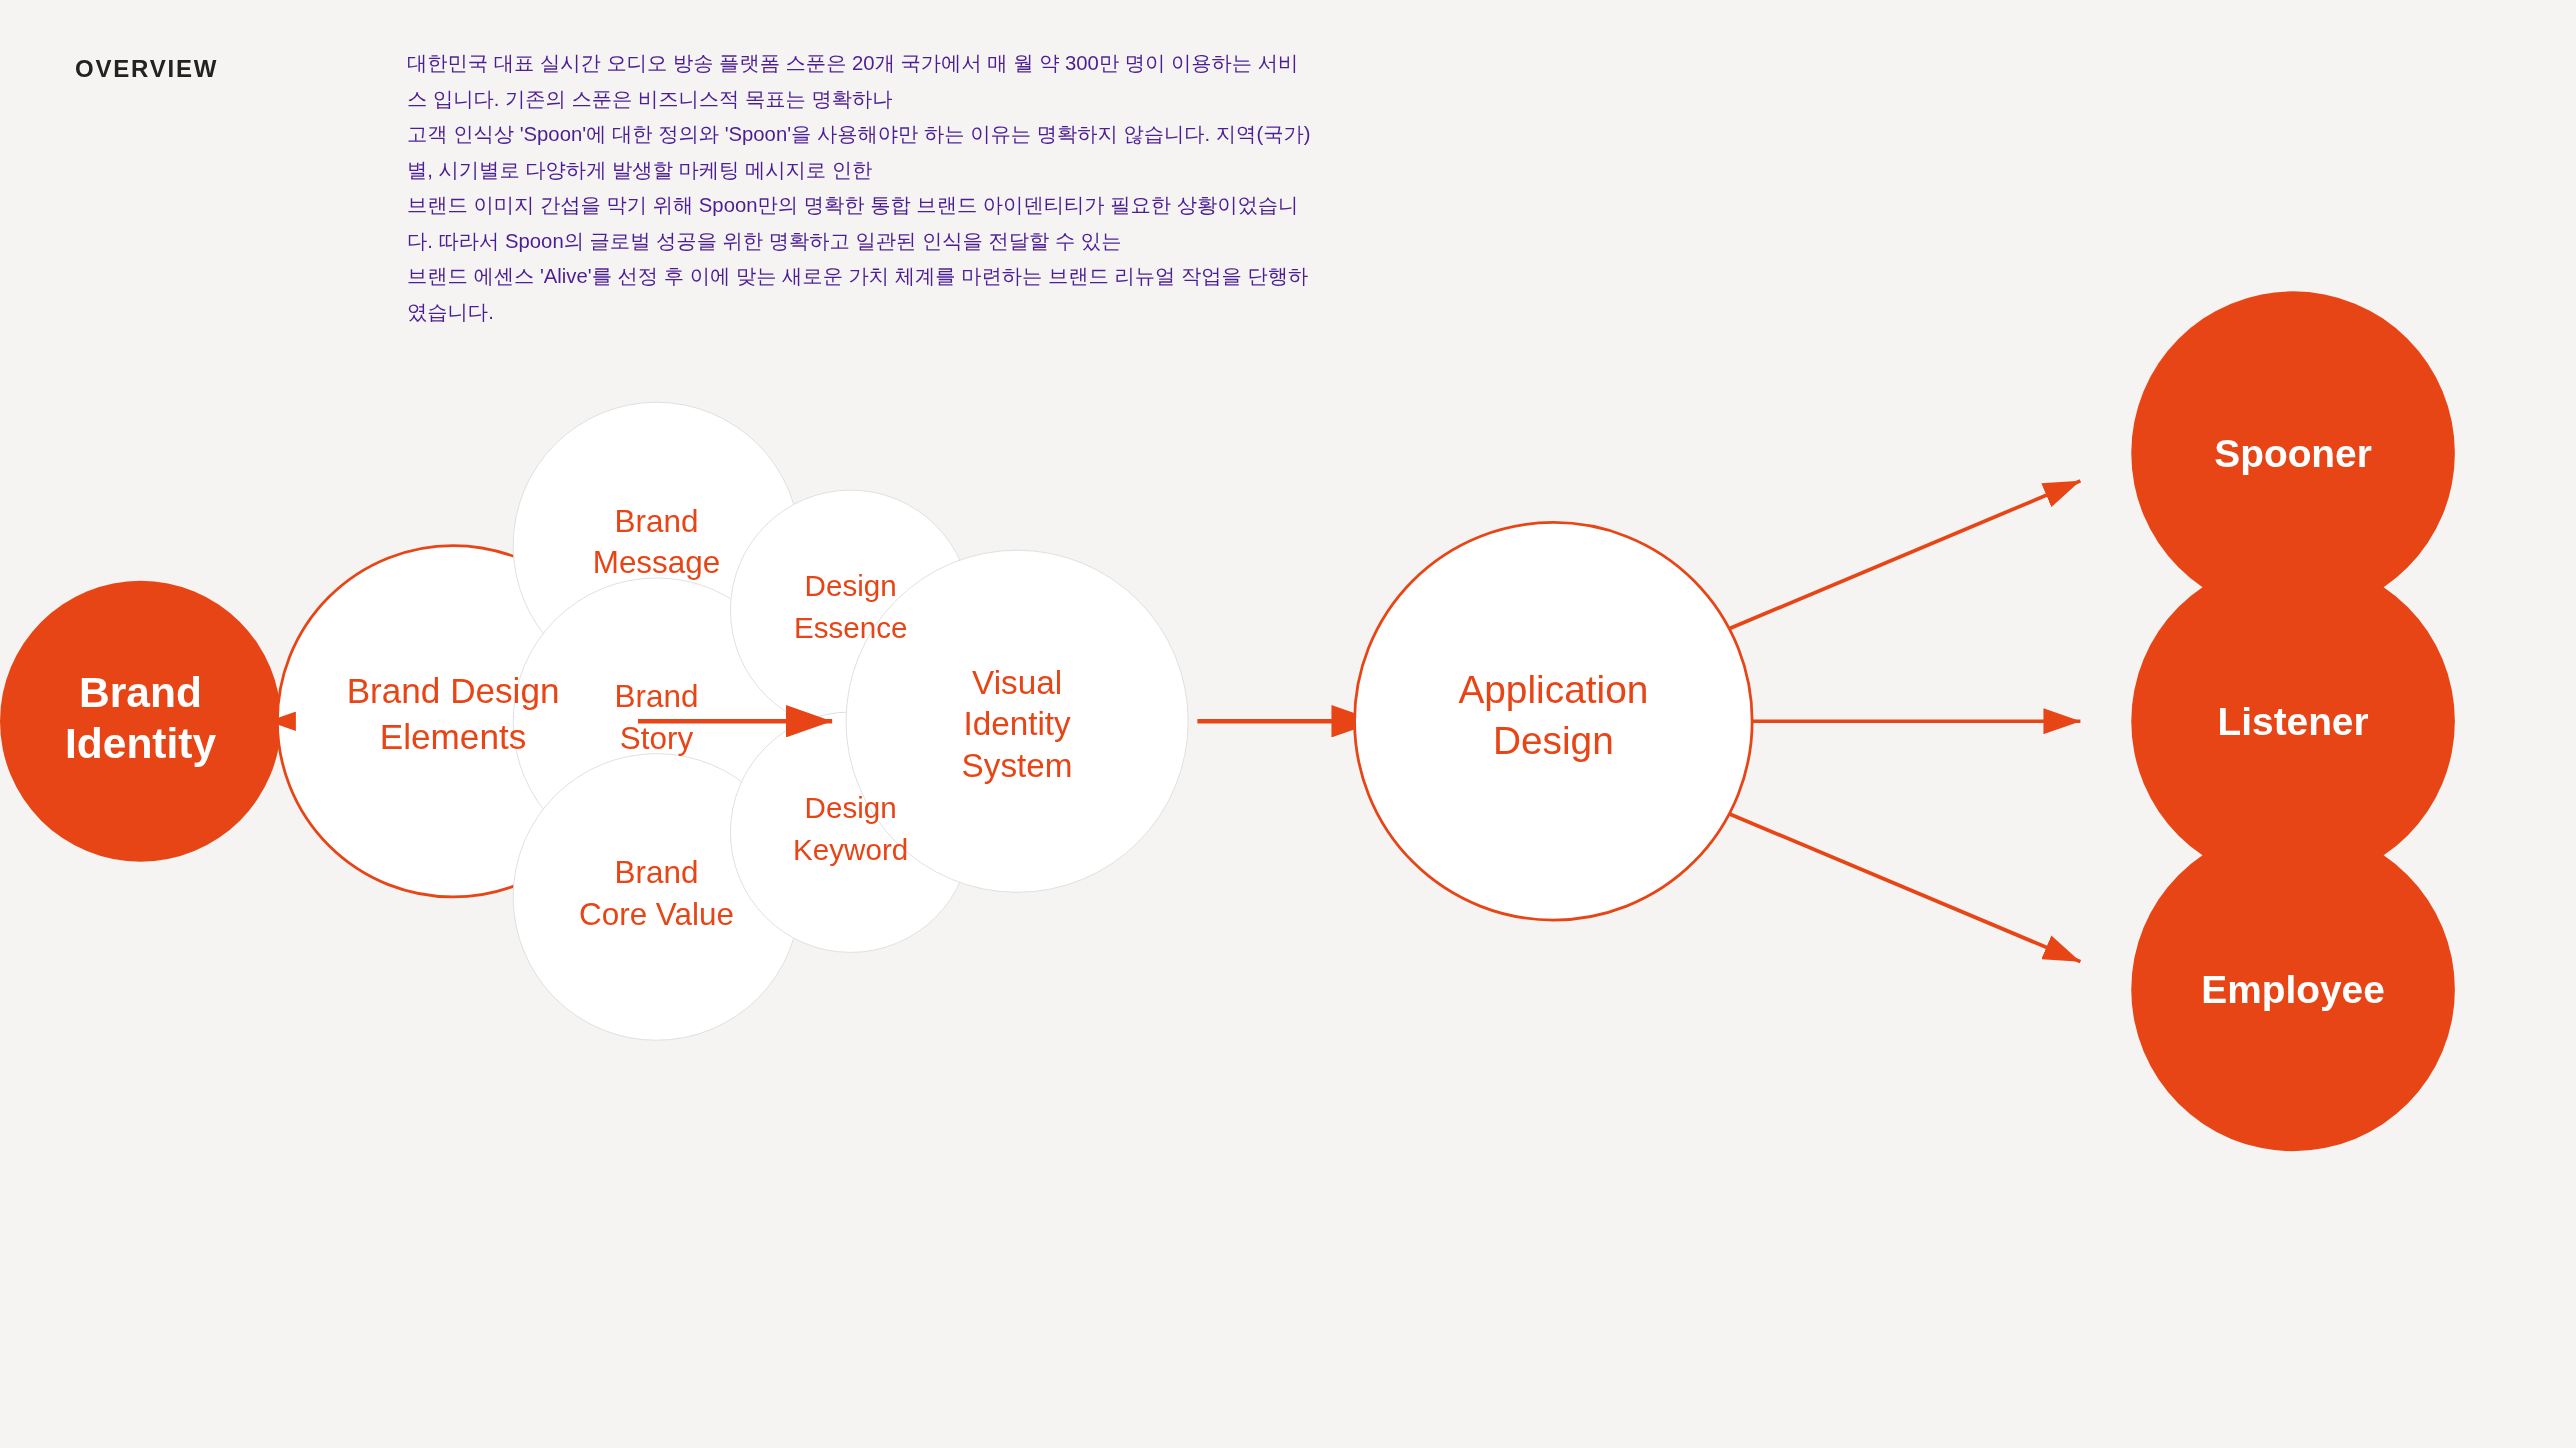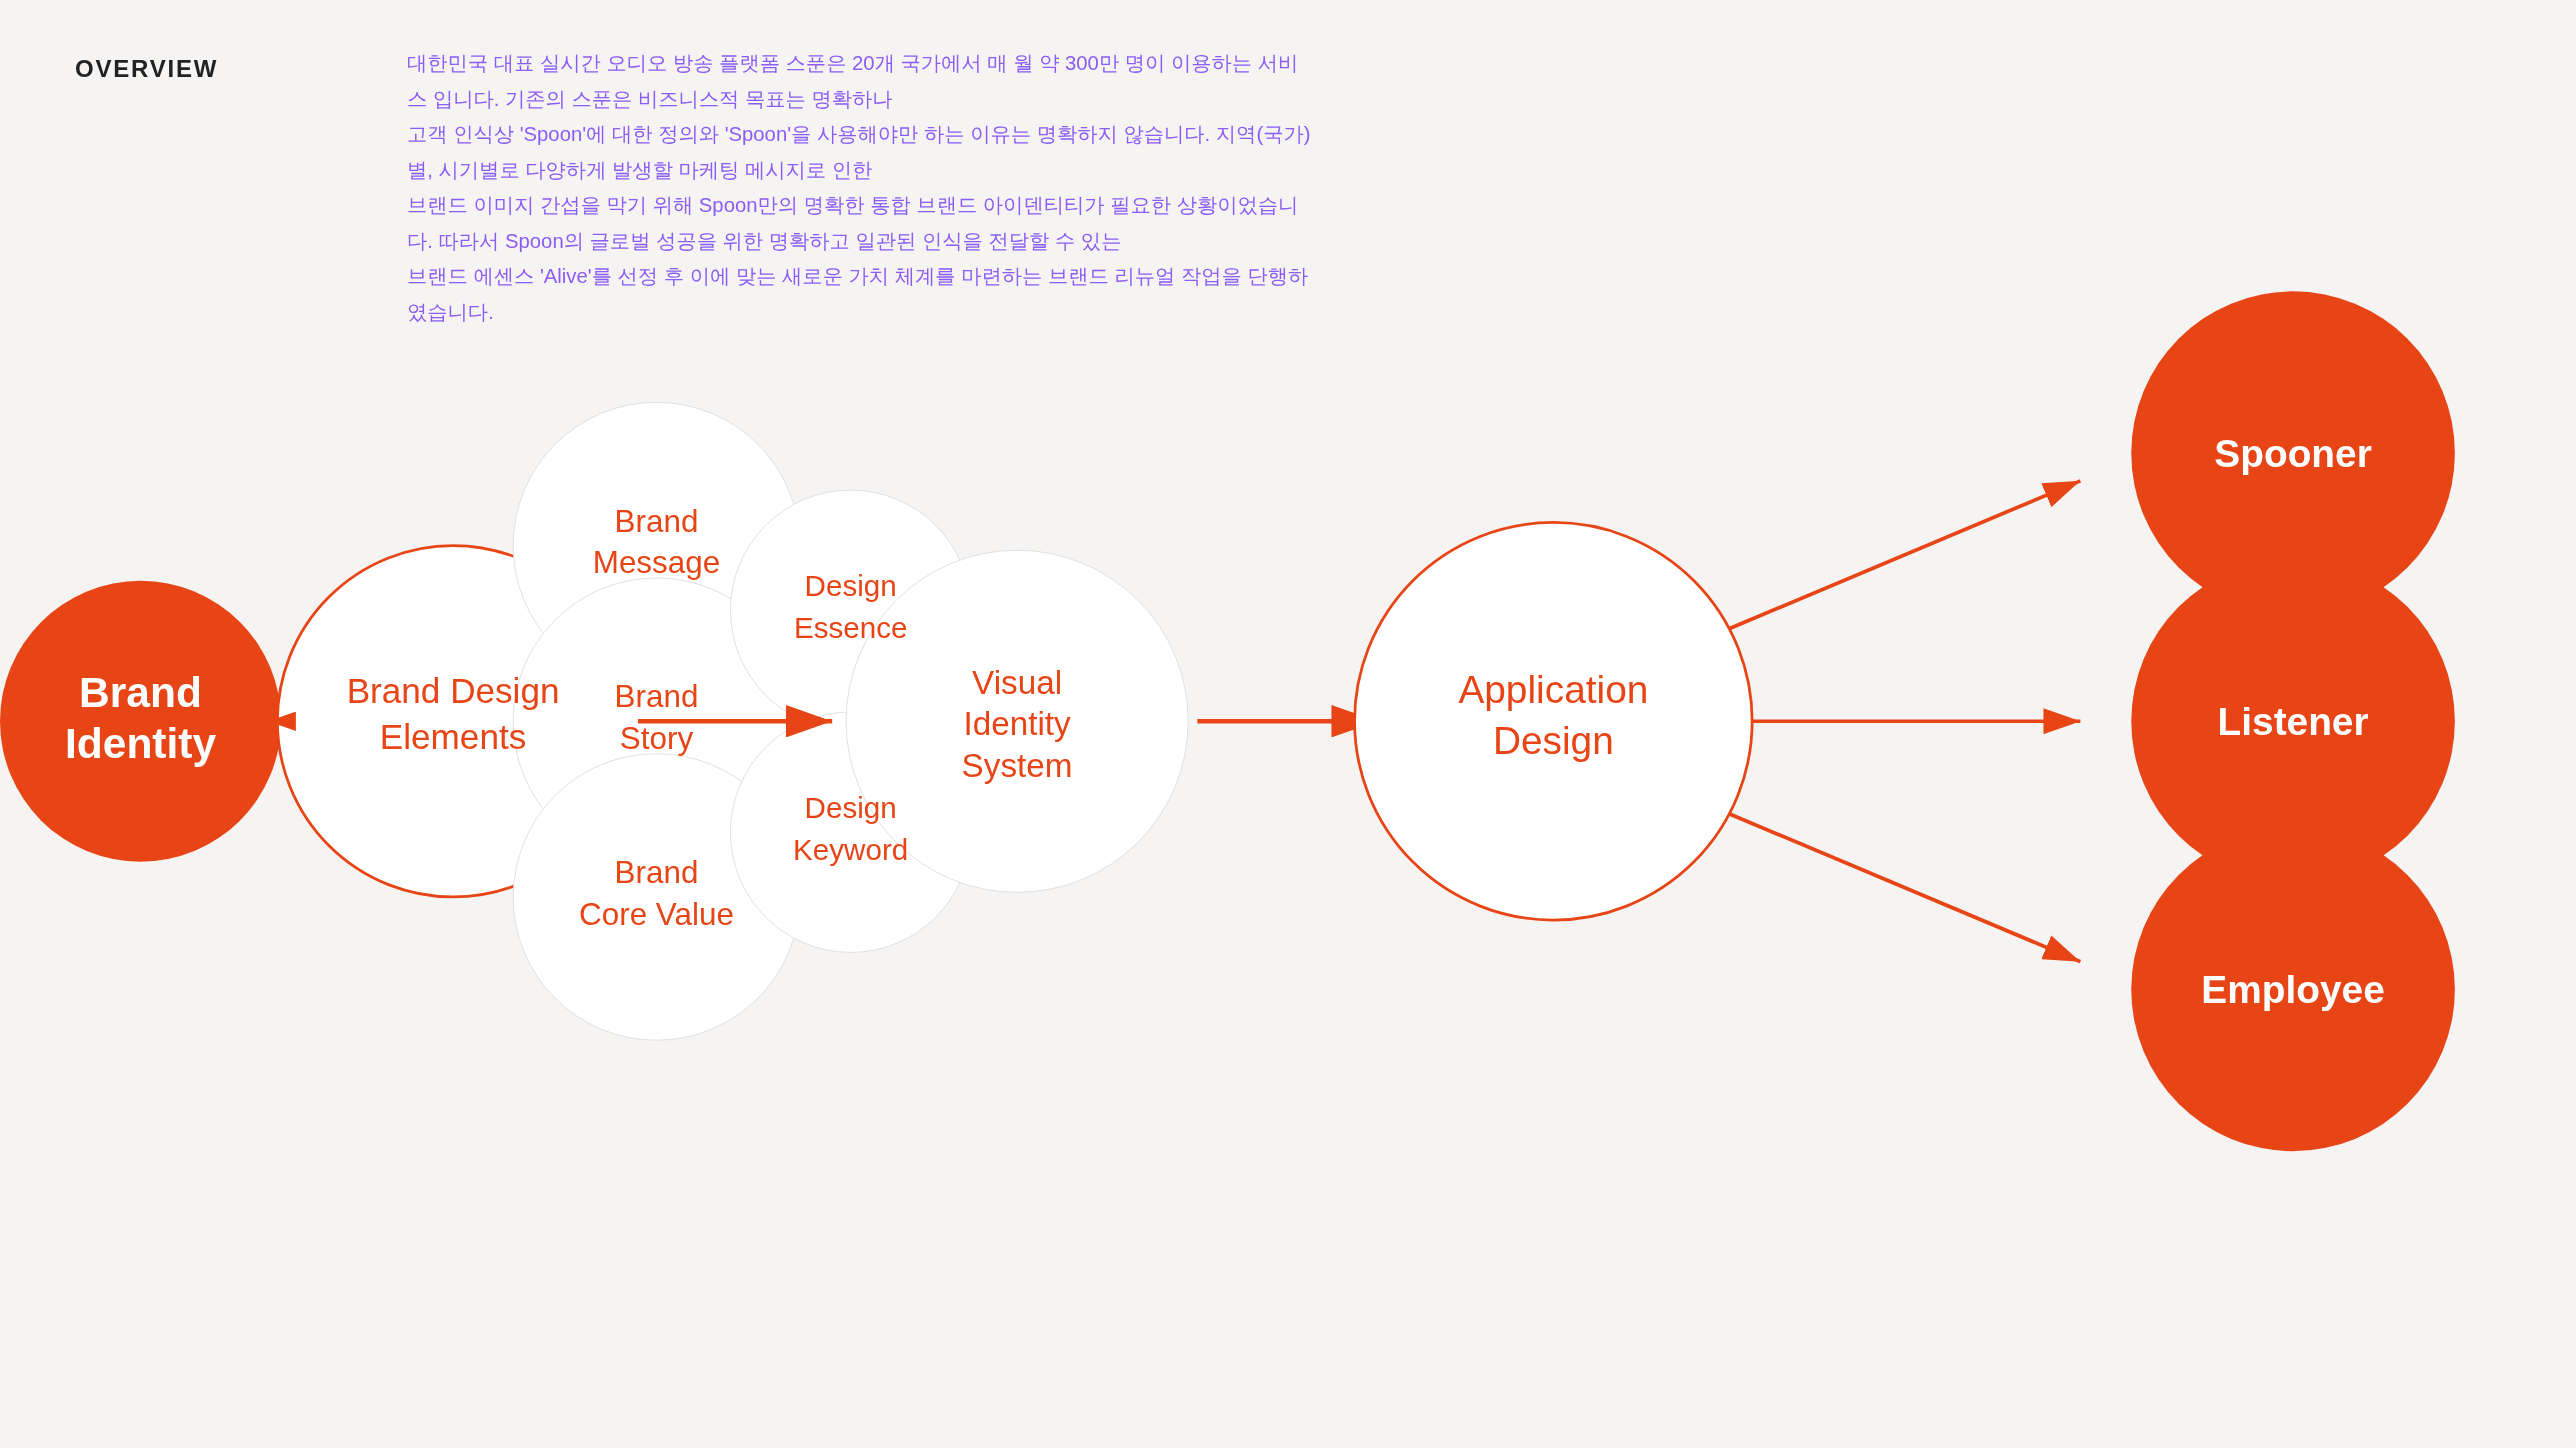--- a/index.html
+++ b/index.html
@@ -24,21 +24,21 @@
       margin-left: 20px;
     }
 
     #description-text {
       position: absolute;
       top: 46px;
       left: 407px;
       width: 906px;
       font-size: 20.3px;
       line-height: 1.75;
-      color: #8b5cf6;
+      color: #4c1d95;
     }
 
     
     #main-svg {
       position: absolute;
       top: 0;
       left: 0;
       width: 2576px;
       height: 1449px;
     }

